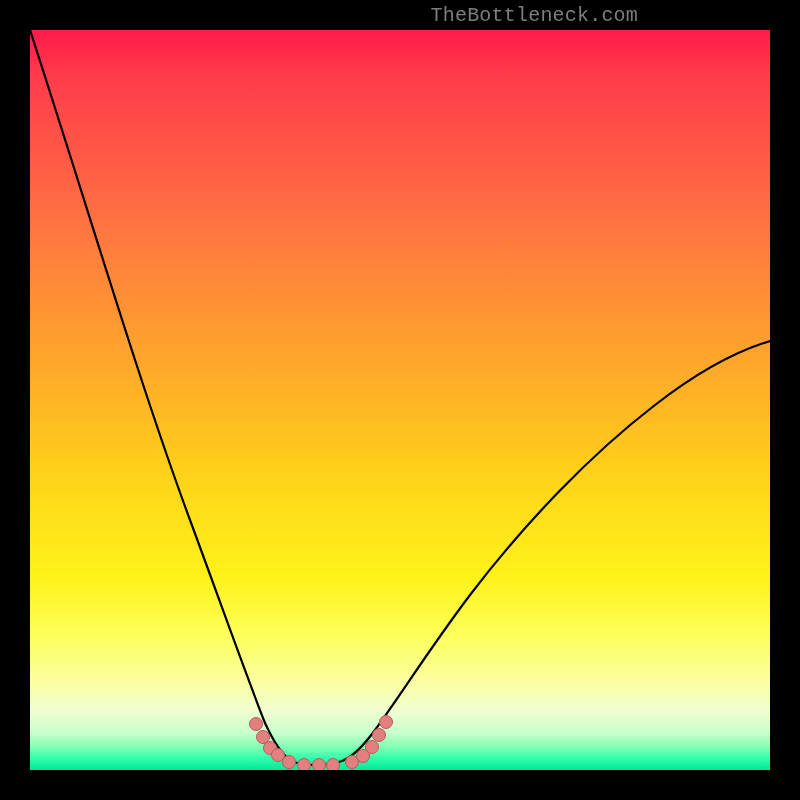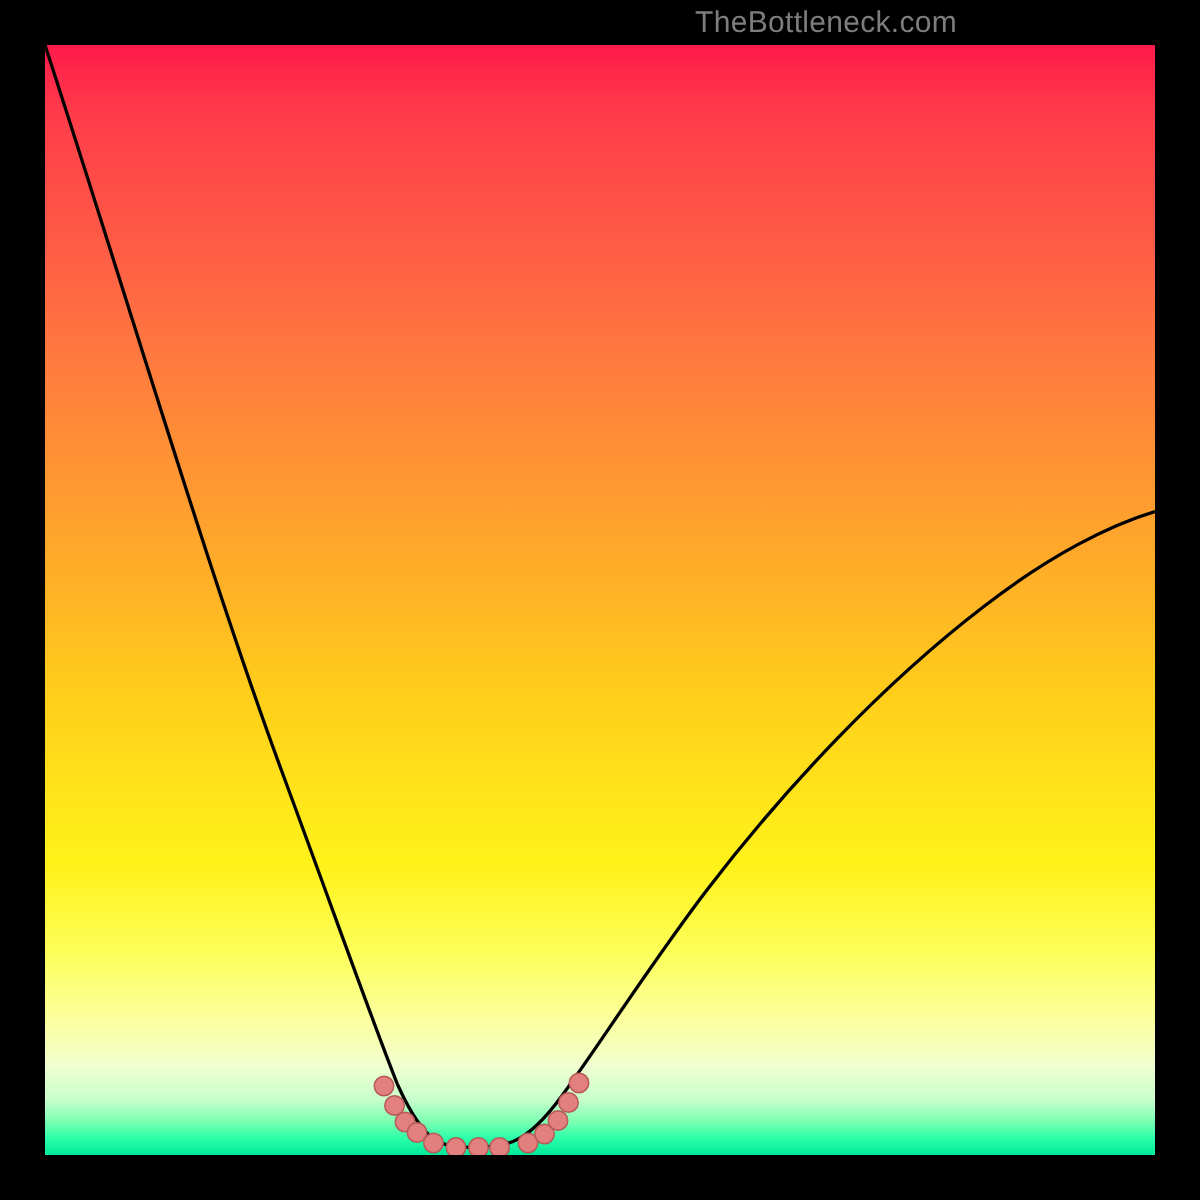--- a/index.html
+++ b/index.html
@@ -11,20 +11,21 @@
     overflow: hidden;
     font-family: Arial, Helvetica, sans-serif;
   }
   .frame {
     position: absolute;
     top: 0;
     left: 0;
     width: 648px;
     height: 800px;
     background: #000;
+    font-family: Liberation Mono, monospace;
   }
   .plot-area {
     position: absolute;
     top: 30px;
     left: 30px;
     width: 740px;
     height: 740px;
     overflow: hidden;
   }
   .gradient-bg {

